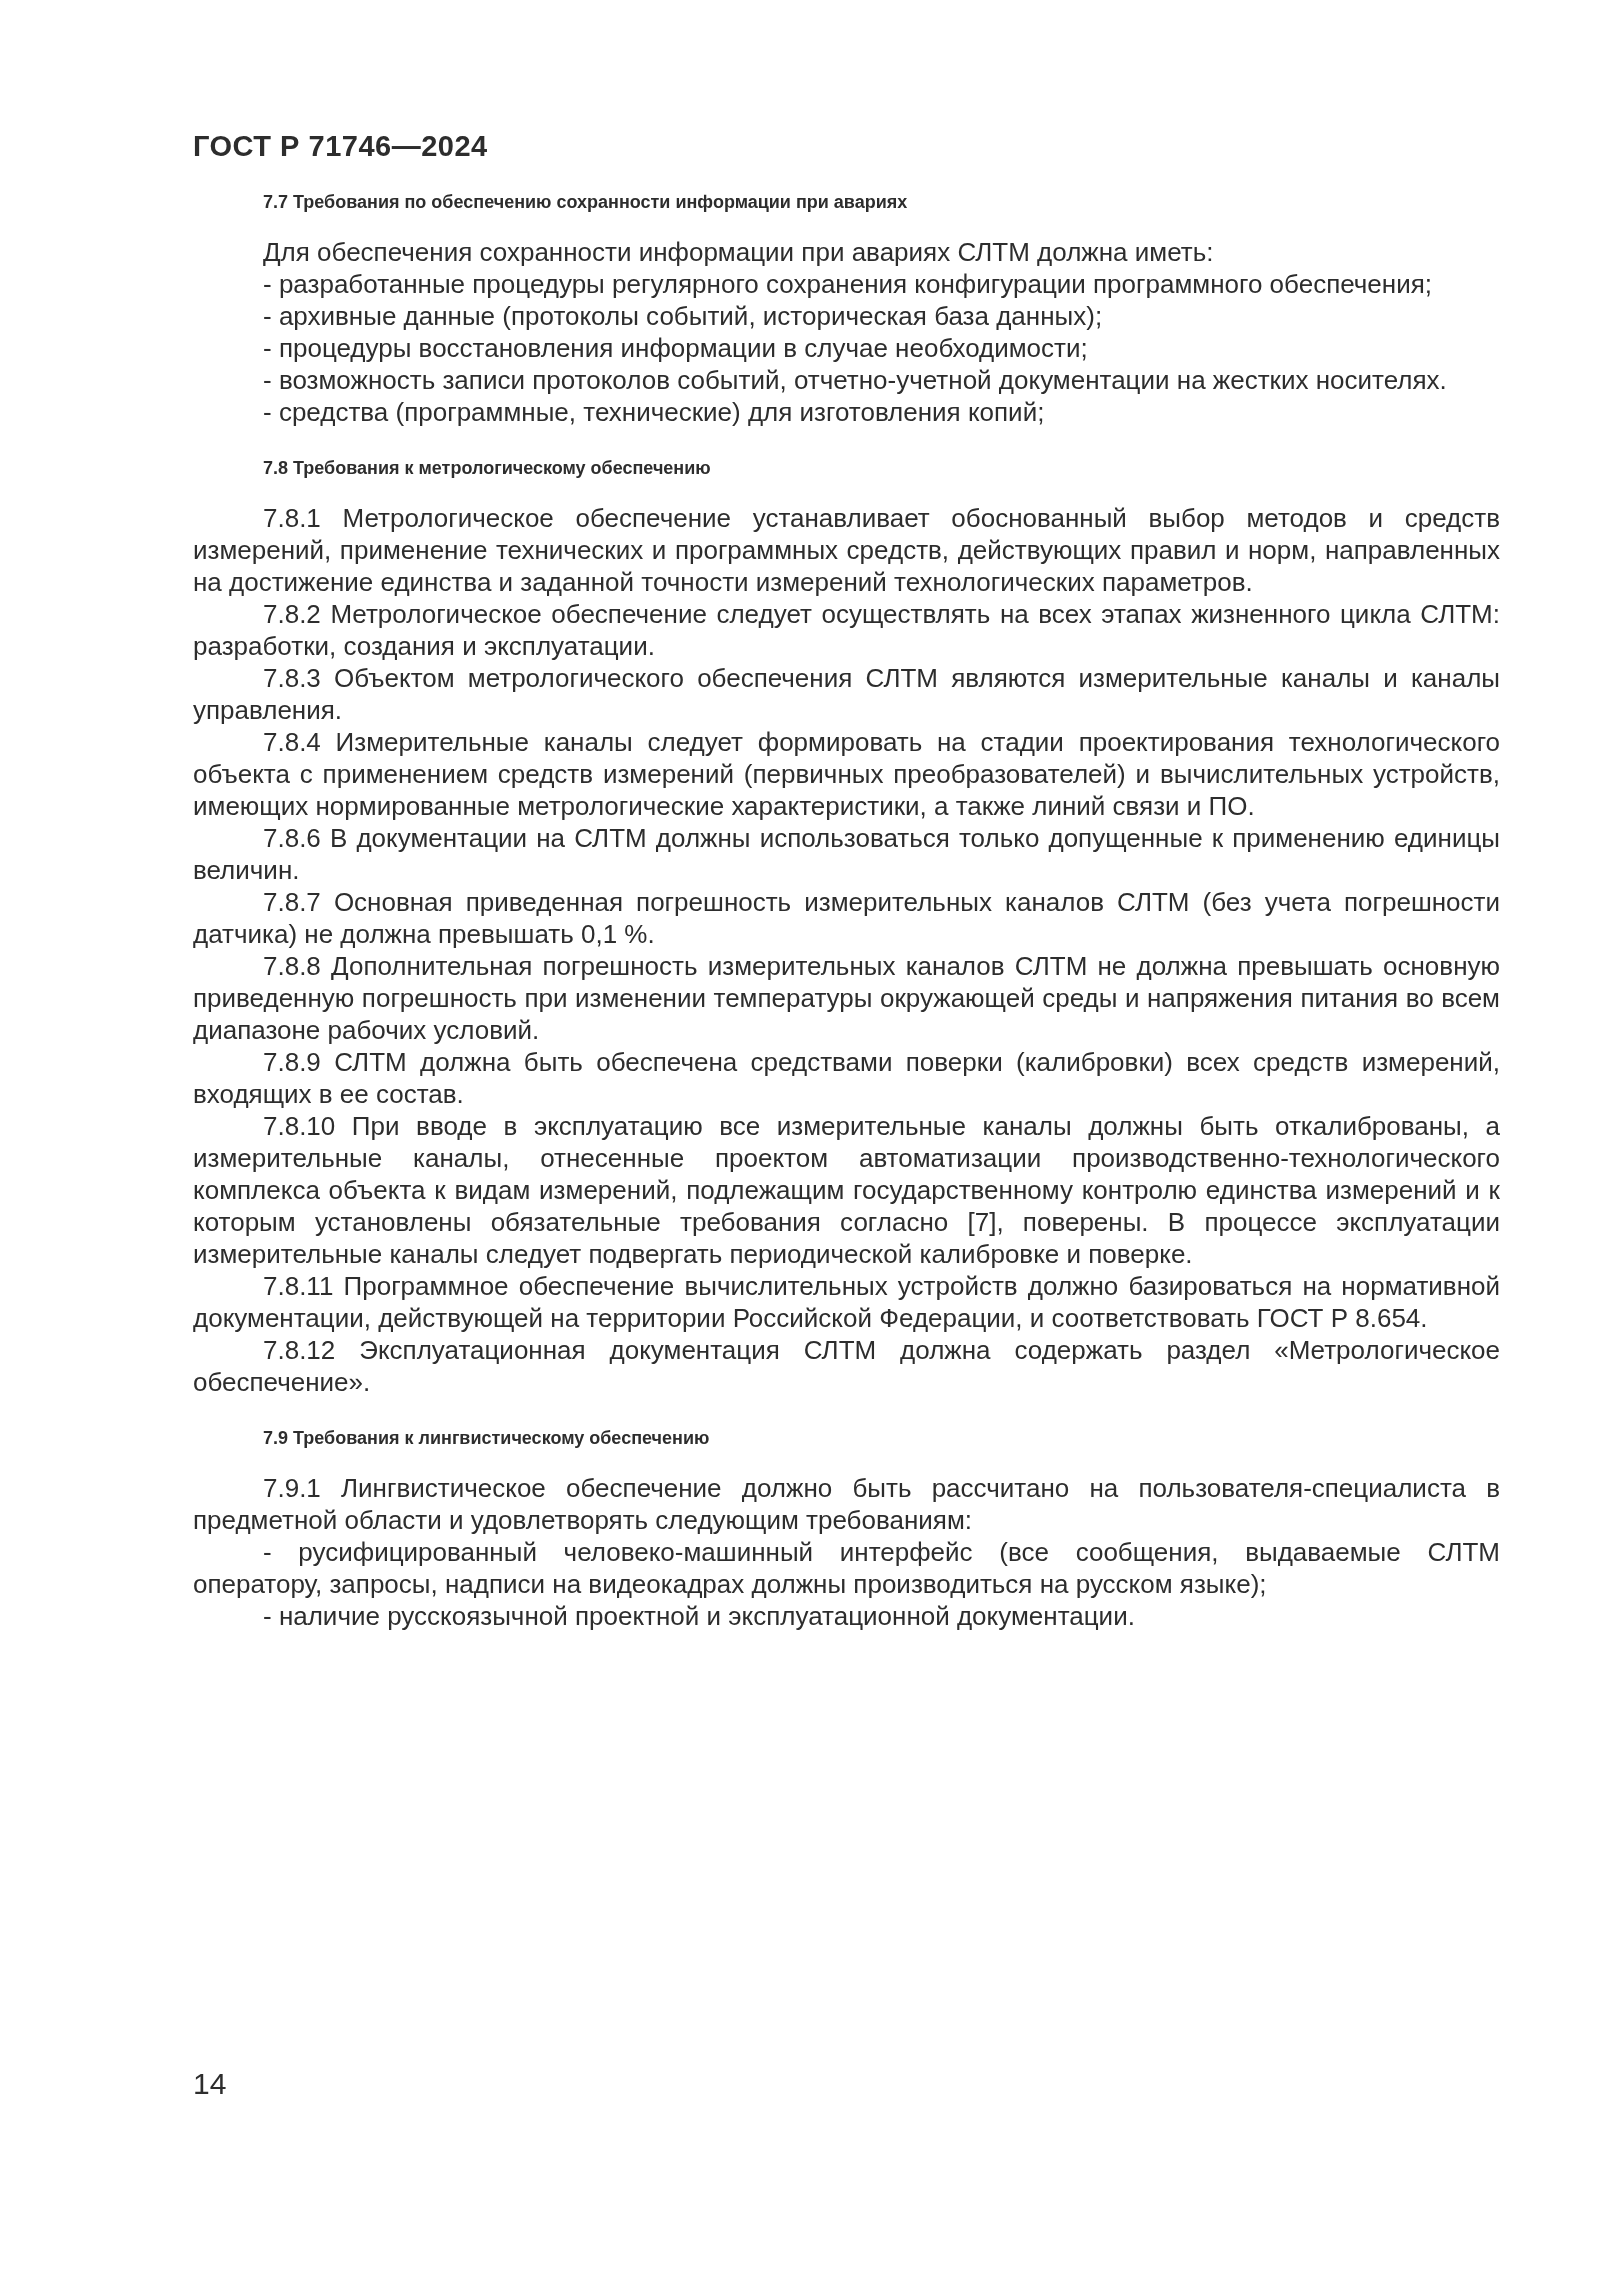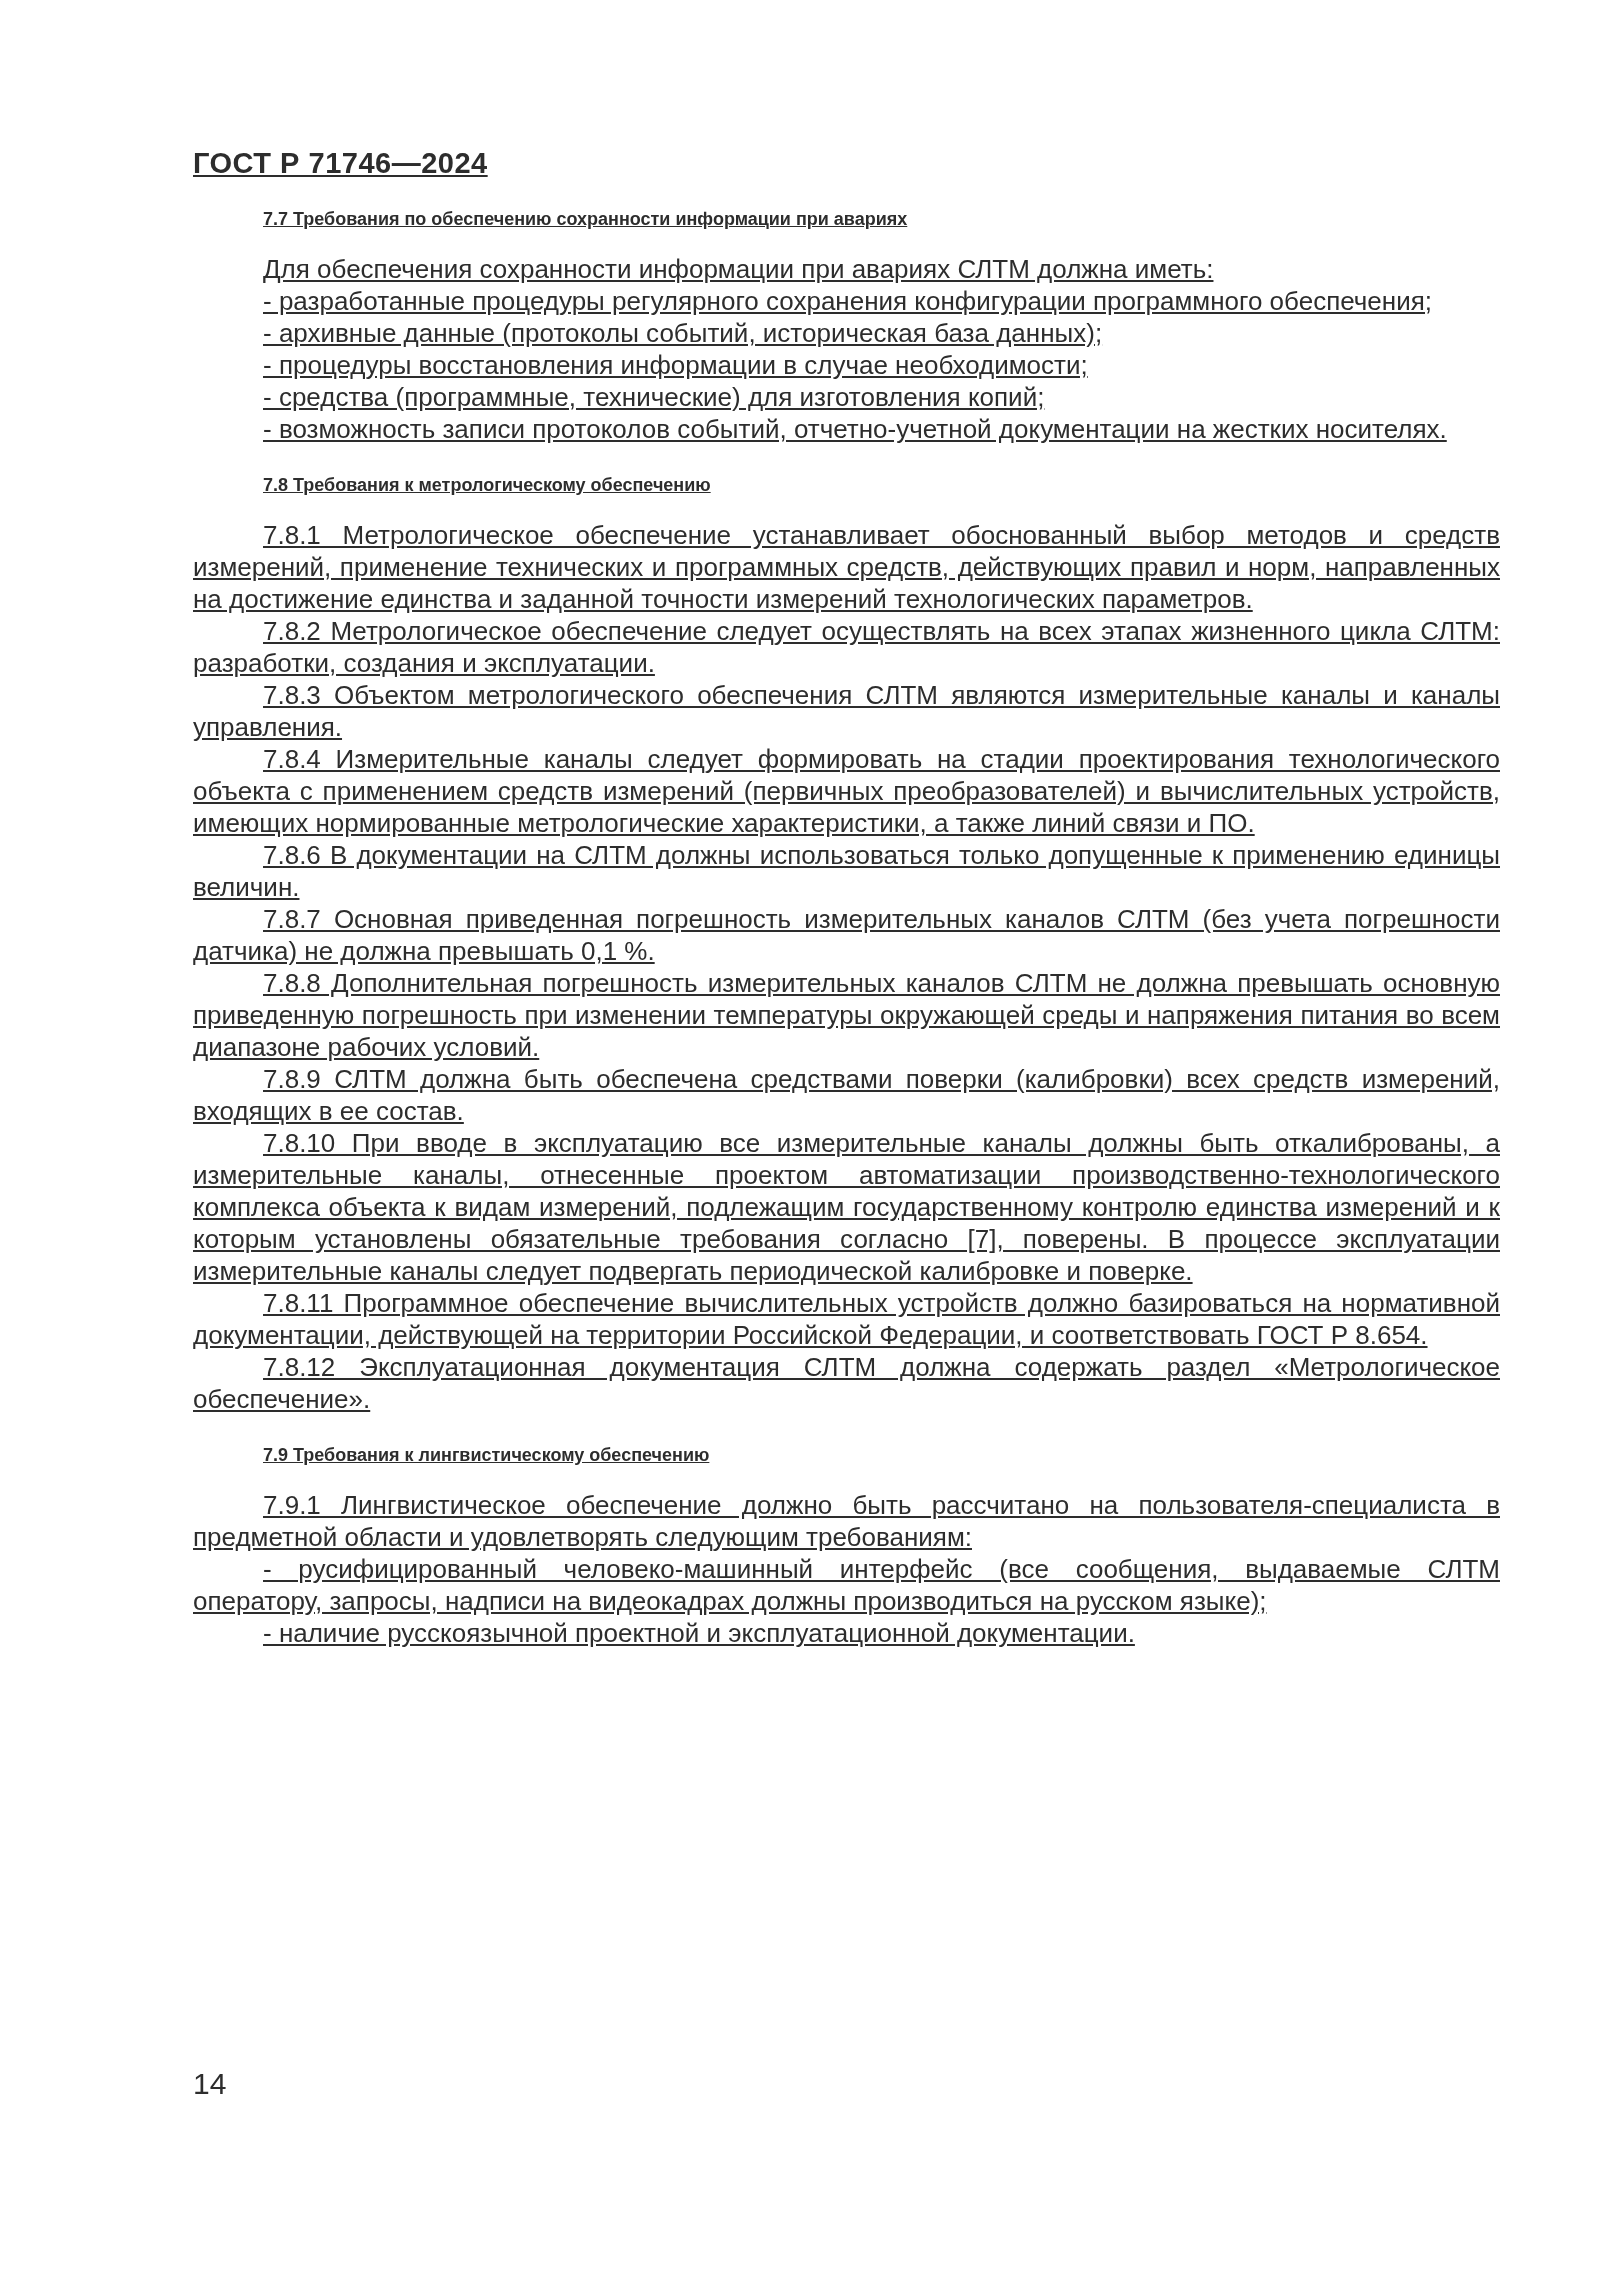--- a/index.html
+++ b/index.html
@@ -7,23 +7,22 @@
   body { font-family:"Liberation Sans","DejaVu Sans",sans-serif; }
   .page {
     position:relative;
     width:1621px; height:2293px;
     background:#ffffff;
     color:#2d2d2d;
     overflow:hidden;
   }
   .content {
     position:absolute;
-    left:193px; top:147px;
+    left:193px; top:130px;
     width:1307px;
-    text-decoration:underline;
   }
   .doc-header {
     font-size:29px; font-weight:700;
     line-height:32px;
     letter-spacing:0.5px;
     margin-bottom:21.6px;
   }
   h2.section-heading {
     font-size:18px; font-weight:700;
     line-height:32px;
@@ -51,22 +50,22 @@
   <main class="content">
 
     <div class="doc-header">ГОСТ Р 71746—2024</div>
 
     <section>
       <h2 class="section-heading">7.7 Требования по обеспечению сохранности информации при авариях</h2>
       <p class="paragraph">Для обеспечения сохранности информации при авариях СЛТМ должна иметь:</p>
       <p class="paragraph">- разработанные процедуры регулярного сохранения конфигурации программного обеспечения;</p>
       <p class="paragraph">- архивные данные (протоколы событий, историческая база данных);</p>
       <p class="paragraph">- процедуры восстановления информации в случае необходимости;</p>
+      <p class="paragraph">- возможность записи протоколов событий, отчетно-учетной документации на жестких носителях.</p>
       <p class="paragraph">- средства (программные, технические) для изготовления копий;</p>
-      <p class="paragraph">- возможность записи протоколов событий, отчетно-учетной документации на жестких носителях.</p>
     </section>
 
     <section>
       <h2 class="section-heading">7.8 Требования к метрологическому обеспечению</h2>
       <p class="paragraph">7.8.1 Метрологическое обеспечение устанавливает обоснованный выбор методов и средств измерений, применение технических и программных средств, действующих правил и норм, направленных на достижение единства и заданной точности измерений технологических параметров.</p>
       <p class="paragraph">7.8.2 Метрологическое обеспечение следует осуществлять на всех этапах жизненного цикла СЛТМ: разработки, создания и эксплуатации.</p>
       <p class="paragraph">7.8.3 Объектом метрологического обеспечения СЛТМ являются измерительные каналы и каналы управления.</p>
       <p class="paragraph">7.8.4 Измерительные каналы следует формировать на стадии проектирования технологического объекта с применением средств измерений (первичных преобразователей) и вычислительных устройств, имеющих нормированные метрологические характеристики, а также линий связи и ПО.</p>
       <p class="paragraph">7.8.6 В документации на СЛТМ должны использоваться только допущенные к применению единицы величин.</p>
       <p class="paragraph">7.8.7 Основная приведенная погрешность измерительных каналов СЛТМ (без учета погрешности датчика) не должна превышать 0,1 %.</p>

